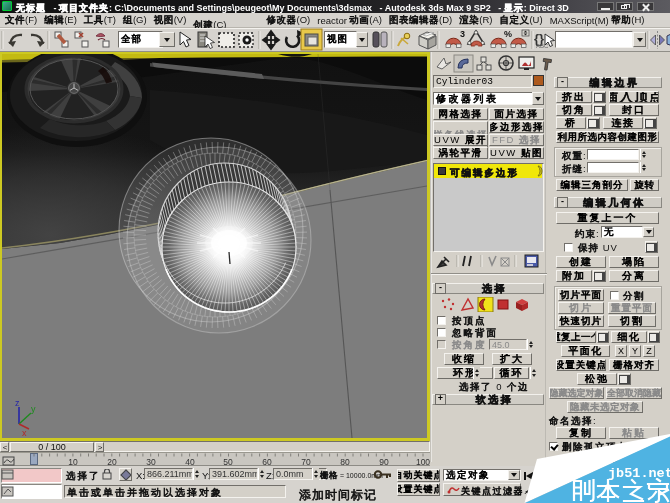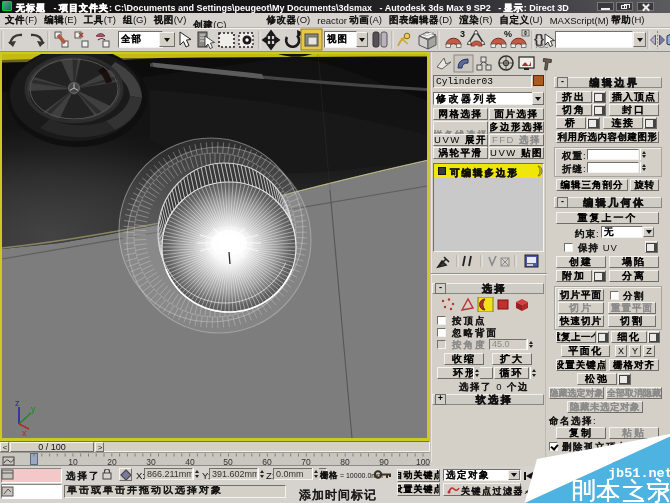--- a/index.html
+++ b/index.html
@@ -4,21 +4,21 @@
  font-family:"Liberation Sans",sans-serif;}
 div{position:absolute;box-sizing:border-box;}
 .btn{background:#d4d0c8;border-top:1px solid #f4f2ee;border-left:1px solid #f4f2ee;
  border-right:1px solid #6f6d68;border-bottom:1px solid #6f6d68;display:flex;align-items:center;
  justify-content:center;white-space:nowrap;overflow:hidden;}
 .sunk{background:#fff;border-top:1px solid #726f6a;border-left:1px solid #726f6a;
  border-right:1px solid #f4f2ee;border-bottom:1px solid #f4f2ee;overflow:hidden;white-space:nowrap;
  display:flex;align-items:center;padding-left:2px;}
 .sunkg{background:#d4d0c8;border-top:1px solid #726f6a;border-left:1px solid #726f6a;
  border-right:1px solid #f4f2ee;border-bottom:1px solid #f4f2ee;overflow:hidden;white-space:nowrap;
- display:flex;align-items:flex-end;padding-left:2px;}
+ display:flex;align-items:flex-start;padding-left:2px;}
 .rollh{background:#cfccc5;border:1px solid #8a8882;border-top-color:#f2f0ec;border-left-color:#f2f0ec;
  display:flex;align-items:center;}
 .rollh .pm{width:9px;height:9px;margin-left:2px;border:1px solid #6f6d68;background:#d4d0c8;
  font-size:9px;line-height:7px;text-align:center;font-weight:bold;}
 .rollh .rt{flex:1;text-align:center;font-size:10px;font-weight:bold;letter-spacing:2.5px;color:#111;}
 .chkbx{border-top:1px solid #726f6a;border-left:1px solid #726f6a;border-right:1px solid #f4f2ee;
  border-bottom:1px solid #f4f2ee;}
 .ck{position:absolute;left:1px;top:1px;width:5px;height:3px;border-left:2px solid #000;
  border-bottom:2px solid #000;transform:rotate(-50deg);}
 .spinbx{background:#d4d0c8;border-left:1px solid #fff;}
@@ -1022,21 +1022,21 @@
 <div class="rollh" style="left:554px;top:77px;width:108px;height:11px;">
     <span class="pm">-</span>
     <span class="rt"><i class="cj">编辑边界</i></span>
   </div>
 <div class="btn" style="left:556px;top:91px;width:36px;height:12px;color:#000;font-size:10px;letter-spacing:2px;">
     <span><i class="cj">挤出</i></span>
   </div>
 <div class="btn sq" style="left:593px;top:91px;width:13px;height:12px;">
     <span class="sqin"></span>
   </div>
-<div class="btn" style="left:609px;top:91px;width:50px;height:12px;color:#000;font-size:10px;letter-spacing:1px;">
+<div class="btn" style="left:609px;top:91px;width:50px;height:12px;color:#000;font-size:14px;letter-spacing:1px;">
     <span><i class="cj">插入顶点</i></span>
   </div>
 <div class="btn" style="left:556px;top:104px;width:36px;height:12px;color:#000;font-size:10px;letter-spacing:2px;">
     <span><i class="cj">切角</i></span>
   </div>
 <div class="btn sq" style="left:593px;top:104px;width:13px;height:12px;">
     <span class="sqin"></span>
   </div>
 <div class="btn" style="left:609px;top:104px;width:50px;height:12px;color:#000;font-size:10px;letter-spacing:2px;">
     <span><i class="cj">封口</i></span>

